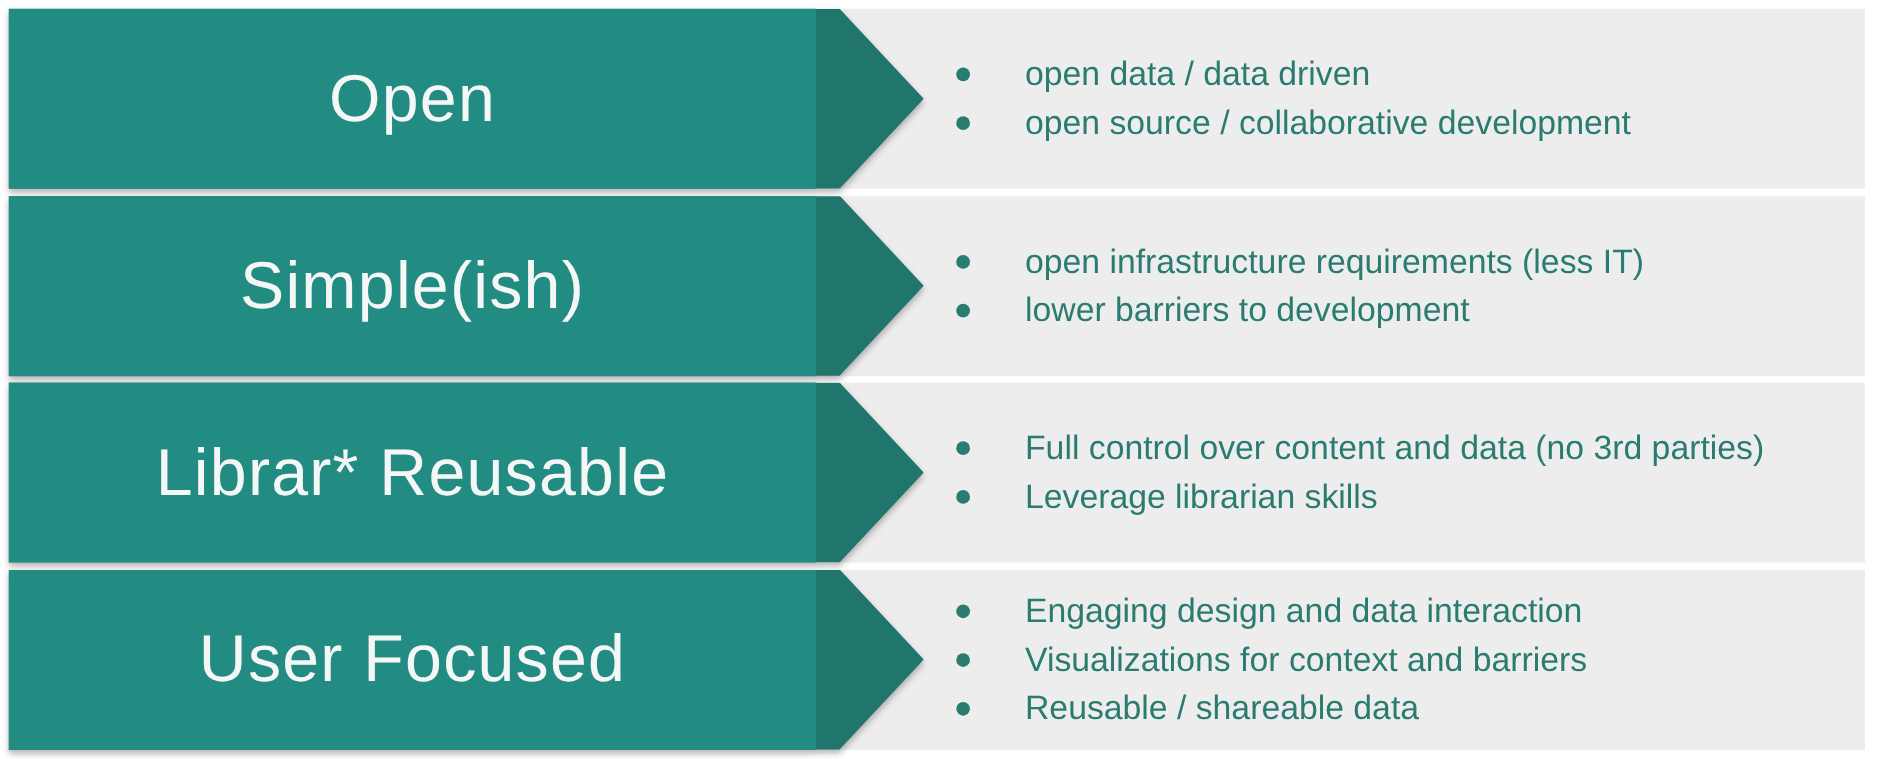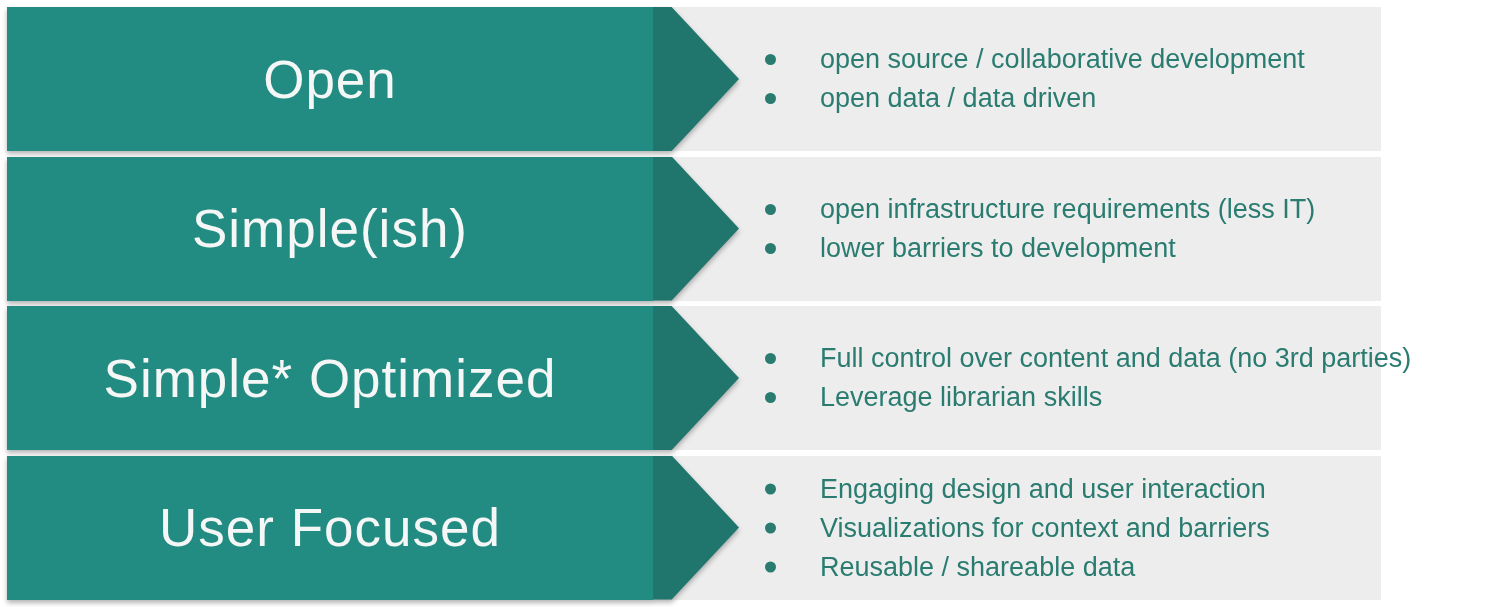--- a/index.html
+++ b/index.html
@@ -20,21 +20,21 @@
     overflow: hidden;
   }
   .slide {
     position: relative;
     width: 1503px;
     height: 607px;
     padding: 7px 0 0 7px;
   }
   .row {
     position: relative;
-    width: 1374px;
+    width: 1485px;
     height: 144px;
     margin-bottom: 5.5px;
     background: var(--row-background);
   }
   
   .arrow {
     position: absolute;
     left: 0; top: 0;
     width: 732px;
     height: 144px;
@@ -102,25 +102,25 @@
   <section class="row">
     <div class="arrow">
       <div class="arrow-tip"></div>
       <div class="arrow-body">
         <span class="arrow-title">Open</span>
       </div>
     </div>
     <ul class="bullets">
       <li class="bullet-item">
         <span class="bullet-dot"></span>
-        <span class="bullet-text">open source / collaborative development</span>
+        <span class="bullet-text">open data / data driven</span>
       </li>
       <li class="bullet-item">
         <span class="bullet-dot"></span>
-        <span class="bullet-text">open data / data driven</span>
+        <span class="bullet-text">open source / collaborative development</span>
       </li>
     </ul>
   </section>
 
   <section class="row">
     <div class="arrow">
       <div class="arrow-tip"></div>
       <div class="arrow-body">
         <span class="arrow-title">Simple(ish)</span>
       </div>
@@ -134,21 +134,21 @@
         <span class="bullet-dot"></span>
         <span class="bullet-text">lower barriers to development</span>
       </li>
     </ul>
   </section>
 
   <section class="row">
     <div class="arrow">
       <div class="arrow-tip"></div>
       <div class="arrow-body">
-        <span class="arrow-title">Simple* Optimized</span>
+        <span class="arrow-title">Librar* Reusable</span>
       </div>
     </div>
     <ul class="bullets">
       <li class="bullet-item">
         <span class="bullet-dot"></span>
         <span class="bullet-text">Full control over content and data (no 3rd parties)</span>
       </li>
       <li class="bullet-item">
         <span class="bullet-dot"></span>
         <span class="bullet-text">Leverage librarian skills</span>
@@ -159,21 +159,21 @@
   <section class="row">
     <div class="arrow">
       <div class="arrow-tip"></div>
       <div class="arrow-body">
         <span class="arrow-title">User Focused</span>
       </div>
     </div>
     <ul class="bullets">
       <li class="bullet-item">
         <span class="bullet-dot"></span>
-        <span class="bullet-text">Engaging design and user interaction</span>
+        <span class="bullet-text">Engaging design and data interaction</span>
       </li>
       <li class="bullet-item">
         <span class="bullet-dot"></span>
         <span class="bullet-text">Visualizations for context and barriers</span>
       </li>
       <li class="bullet-item">
         <span class="bullet-dot"></span>
         <span class="bullet-text">Reusable / shareable data</span>
       </li>
     </ul>

